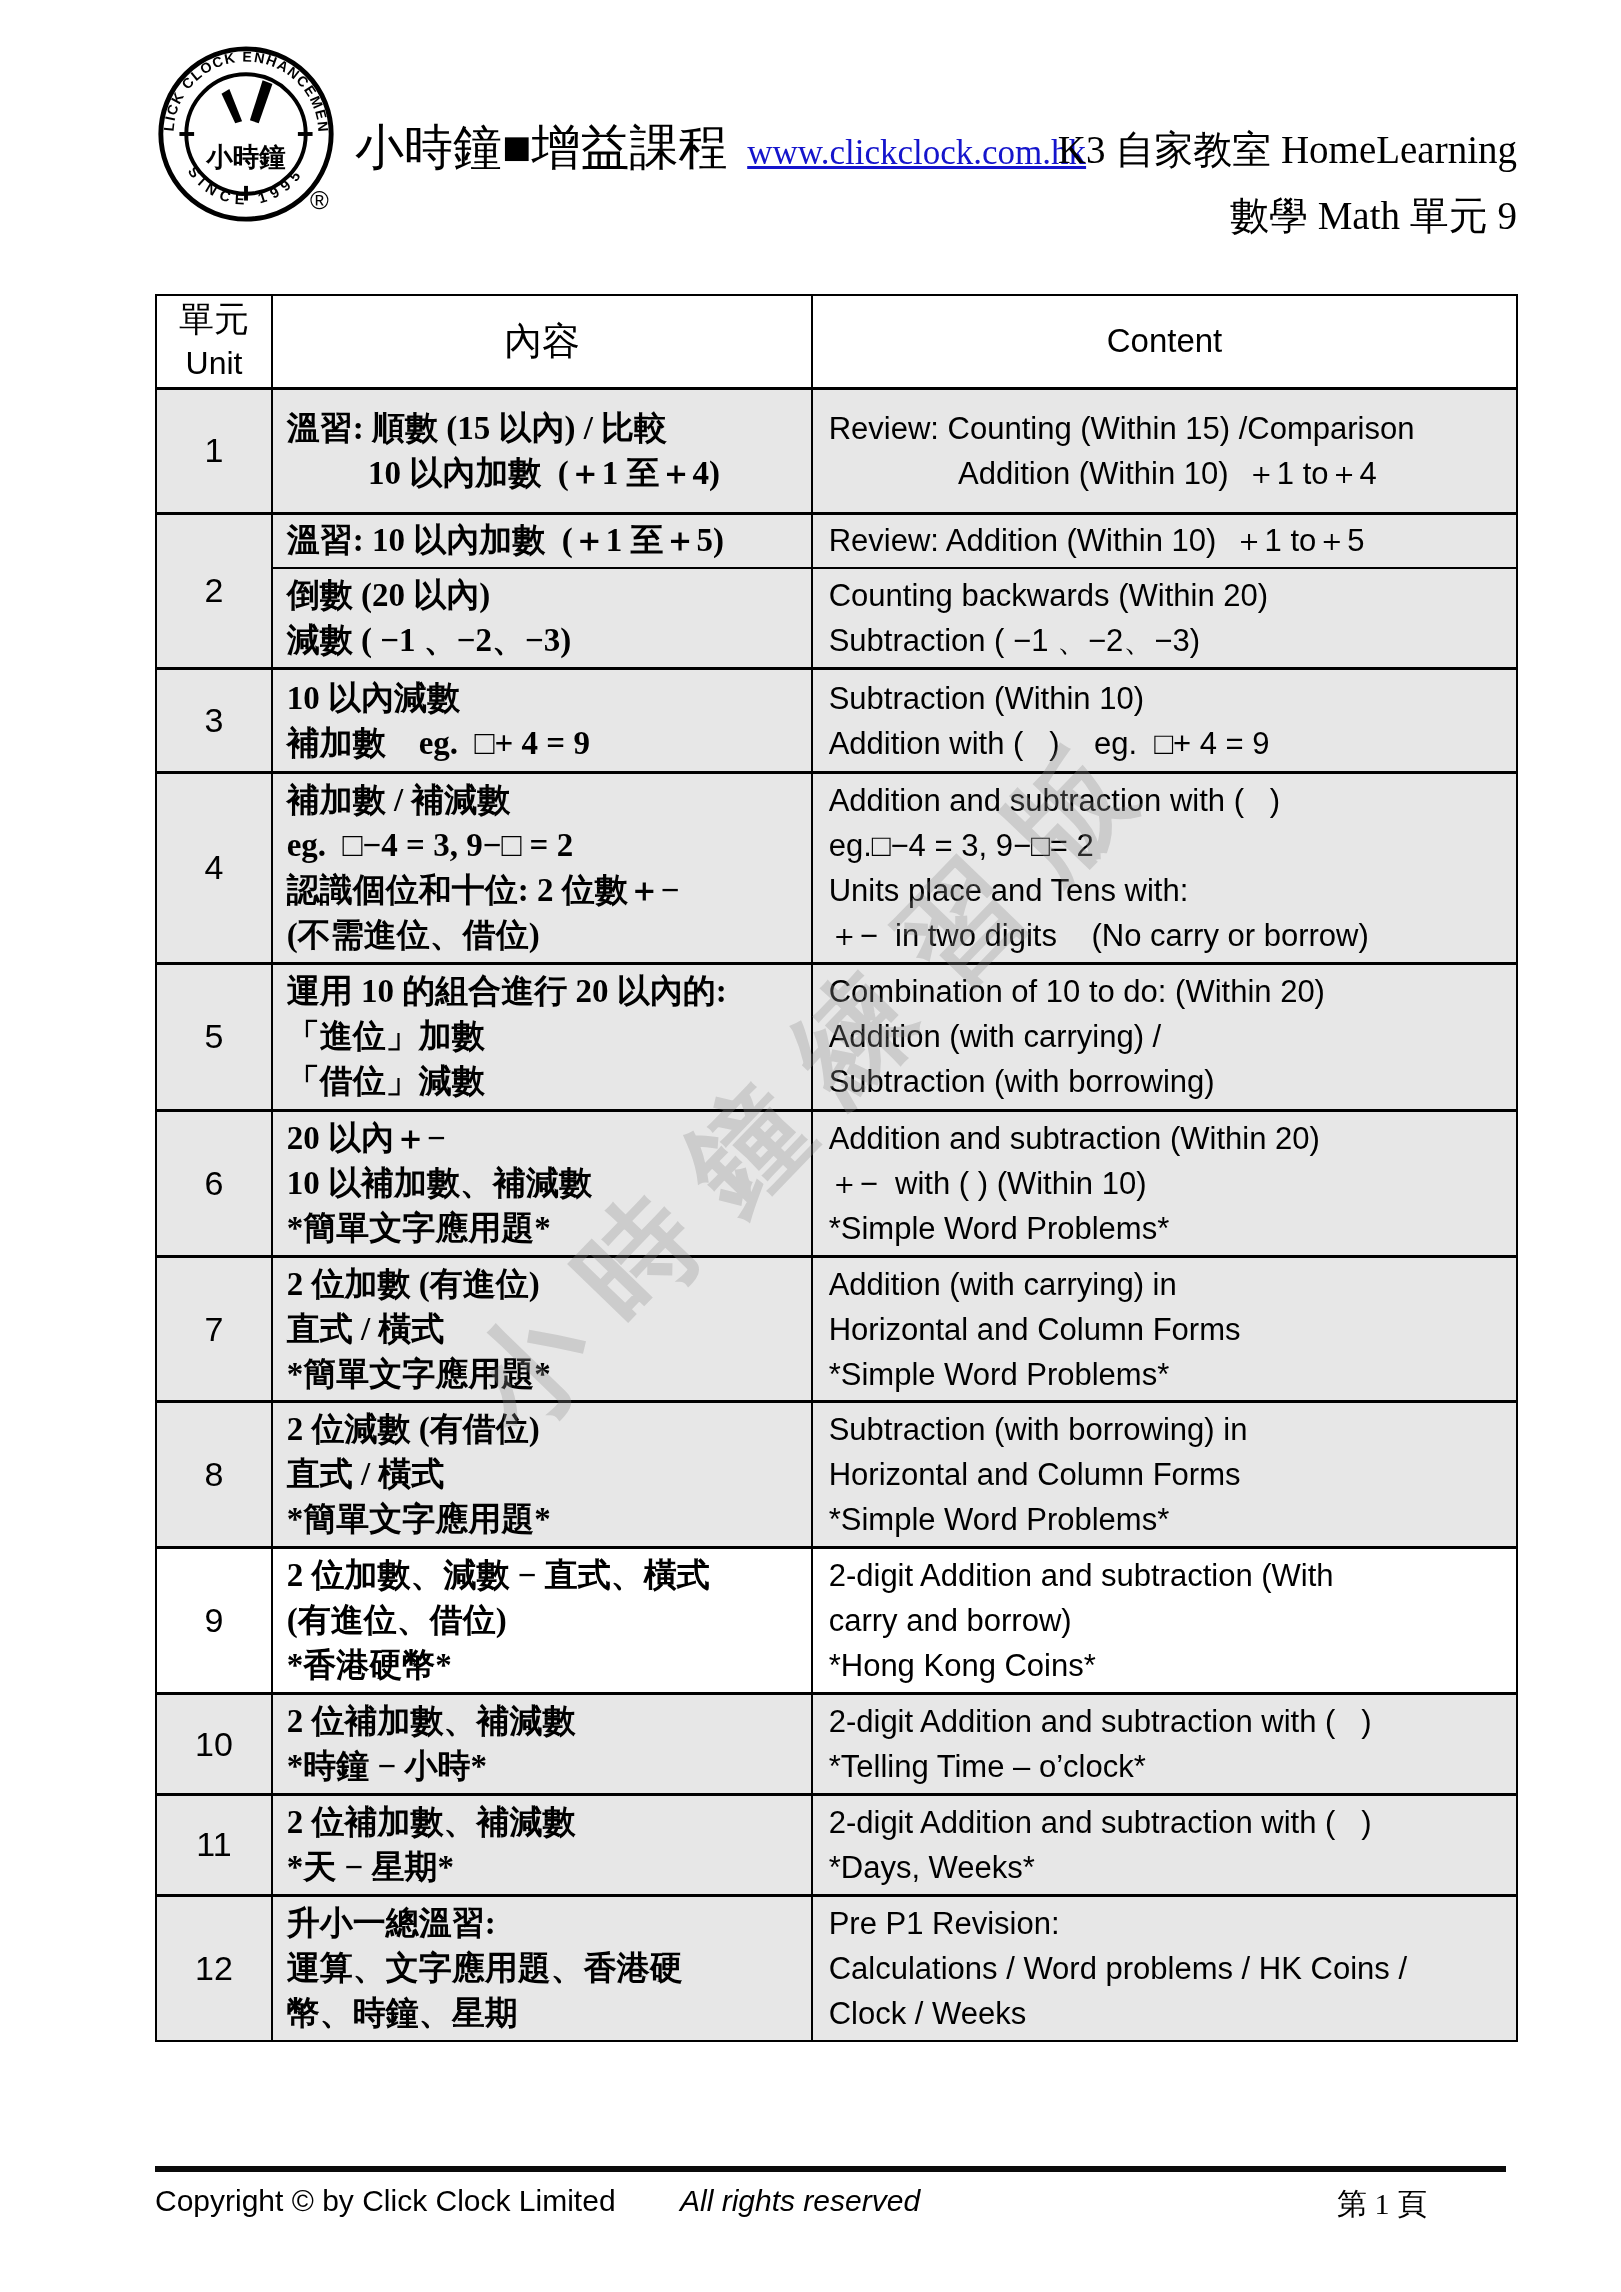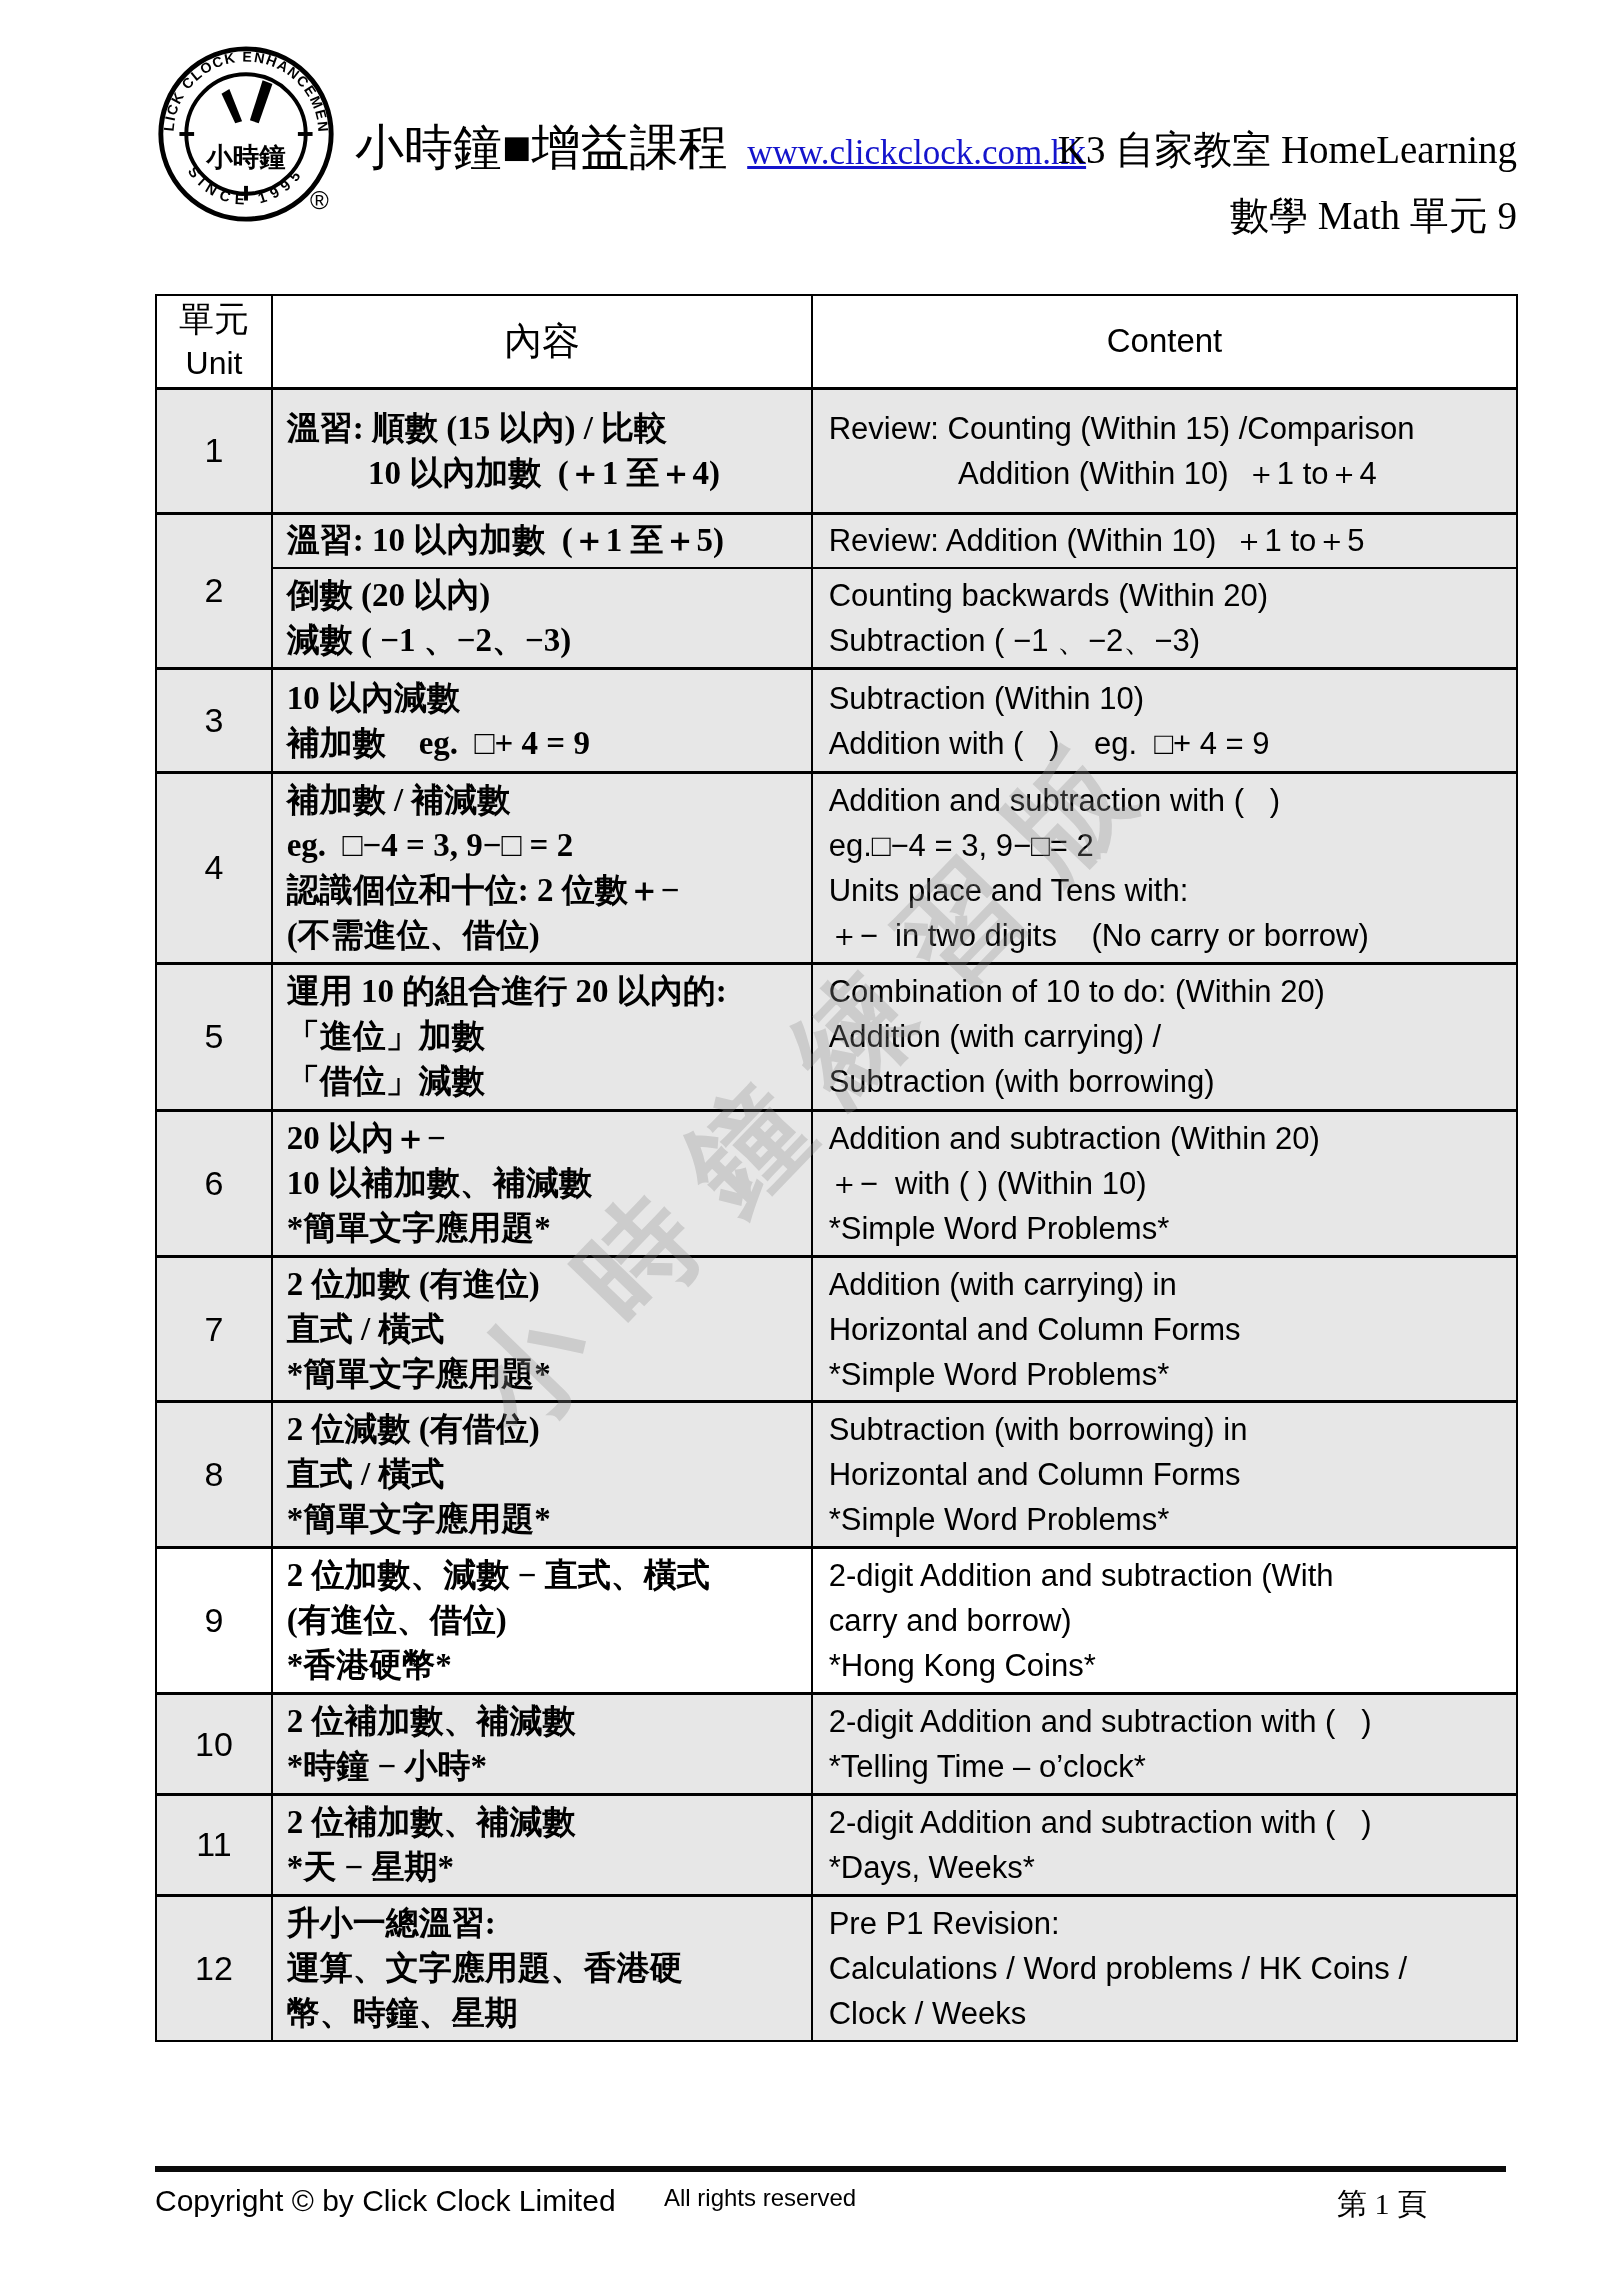--- a/index.html
+++ b/index.html
@@ -52,21 +52,21 @@
 
   
   .watermark{position:absolute;left:245px;top:1000px;width:1137px;text-align:center;
              transform:rotate(-46deg);font-family:"Liberation Serif",serif;
              font-size:116px;font-weight:bold;letter-spacing:39px;color:#8f8f8f;
              opacity:0.30;z-index:2;pointer-events:none;white-space:nowrap;}
 
   
   .footer-rule{position:absolute;left:155px;top:2166px;width:1351px;height:5.9px;background:#0b0b0b;}
   .footer-copy{position:absolute;left:155px;top:2184px;font-size:30px;}
-  .footer-rights{position:absolute;left:664px;top:2184px;font-size:24px;}
+  .footer-rights{position:absolute;left:680px;top:2184px;font-size:30px;font-style:italic;}
   .footer-page{position:absolute;right:194px;top:2184px;font-size:30px;
                font-family:"Liberation Serif",serif;}
 
   
   .arc-text{font-family:"Liberation Sans",sans-serif;font-weight:bold;fill:#000;}
   .logo-center{font-family:"Liberation Serif",serif;font-weight:bold;fill:#000;}
 </style>
 </head>
 <body>
 

